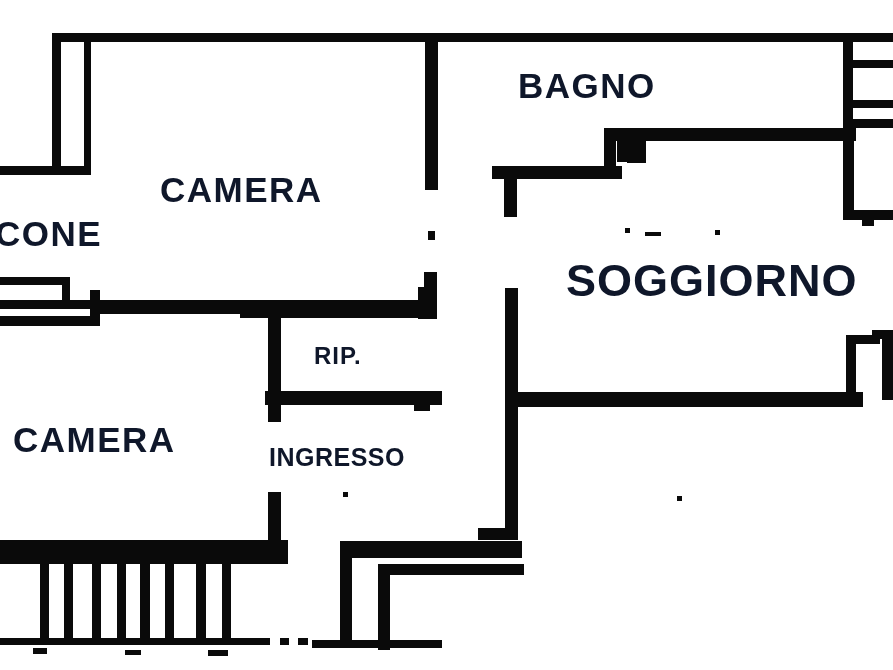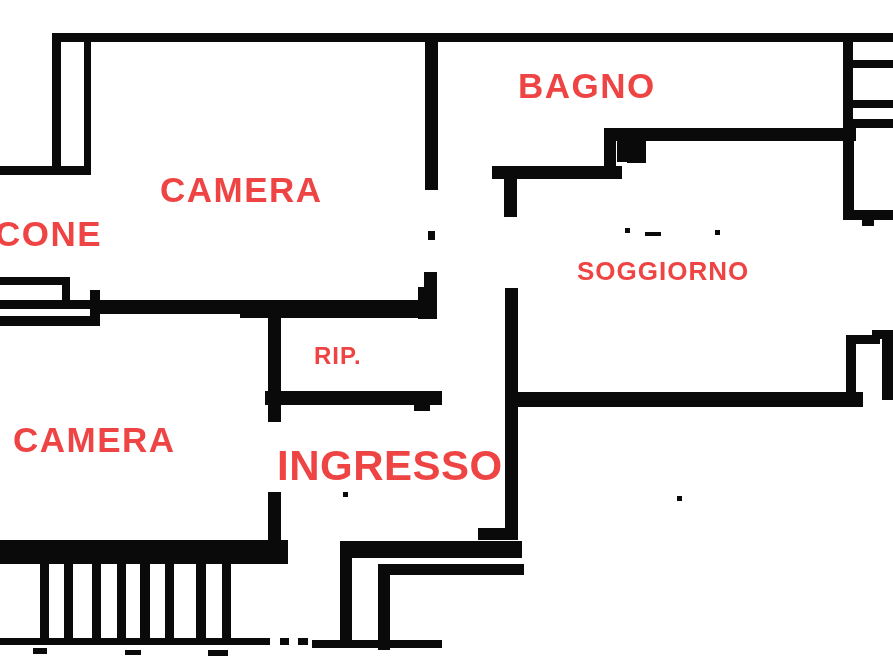--- a/index.html
+++ b/index.html
@@ -22,33 +22,33 @@
     position: absolute;
     left: 0;
     top: 0;
     width: 893px;
     height: 670px;
   }
   .room-label {
     position: absolute;
     font-family: "Liberation Sans", sans-serif;
     font-weight: 700;
-    color: #ef4444;
+    color: #0f172a;
     letter-spacing: 0.5px;
     white-space: nowrap;
     line-height: 1;
     -webkit-font-smoothing: antialiased;
   }
   .lbl-camera-top   { left: 160px; top: 172px; font-size: 35px; letter-spacing: 1.5px; }
   .lbl-balcone      { left: -28px; top: 216px; font-size: 35px; letter-spacing: 1.5px; }
   .lbl-camera-bot   { left: 13px;  top: 422px; font-size: 35px; letter-spacing: 1.5px; }
   .lbl-bagno        { left: 518px; top: 68px;  font-size: 35px; letter-spacing: 1.5px; }
-  .lbl-soggiorno    { left: 566px; top: 258px; font-size: 26px; letter-spacing: 1.0px; margin-left: 11px; }
+  .lbl-soggiorno    { left: 566px; top: 258px; font-size: 45px; letter-spacing: 1.0px; }
   .lbl-rip          { left: 314px; top: 344px; font-size: 24px; letter-spacing: 1.0px; }
-  .lbl-ingresso     { left: 277px; top: 445px; font-size: 42px; letter-spacing: 0.5px; }
+  .lbl-ingresso     { left: 269px; top: 445px; font-size: 25px; letter-spacing: 0.5px; }
 </style>
 </head>
 <body>
 
 <div id="plan-root">
 
   <svg id="plan-svg" viewBox="0 0 893 670" preserveAspectRatio="none" shape-rendering="crispEdges">
 
     <g fill="#0a0a0a">
 

